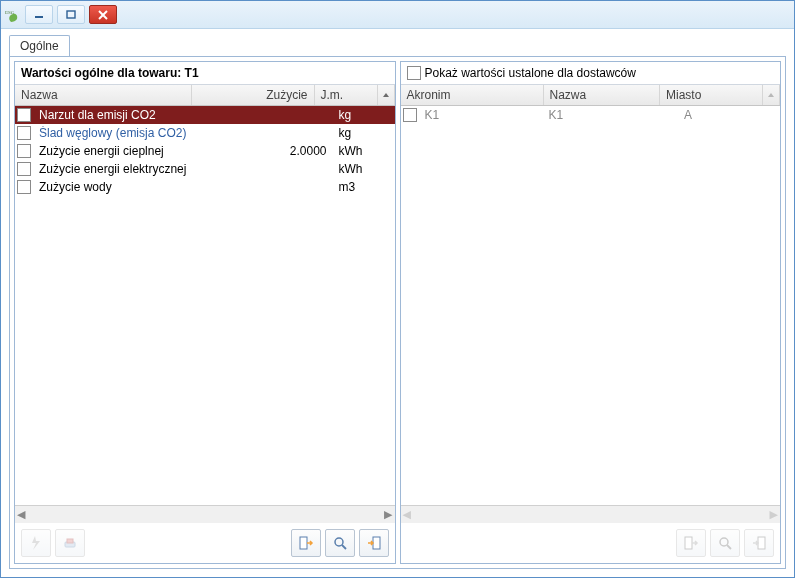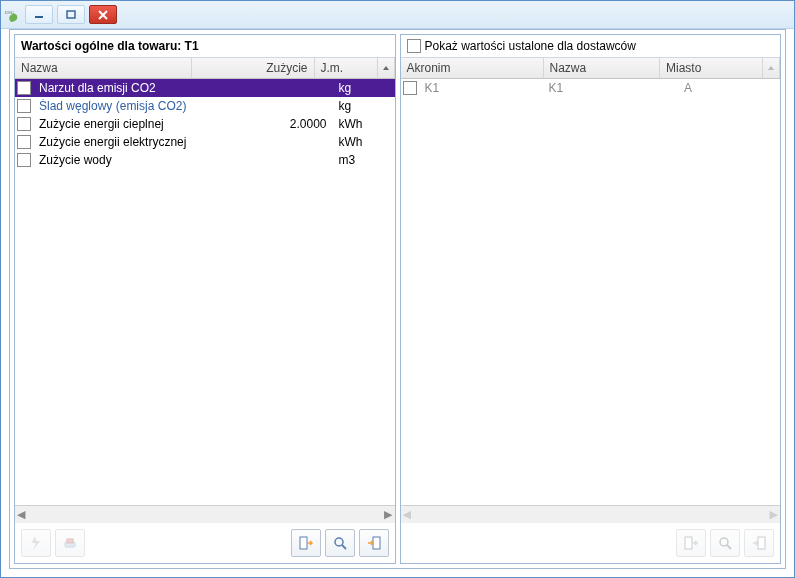--- a/index.html
+++ b/index.html
@@ -133,21 +133,21 @@
     align-items:center;
     height:18px;
   }
   .row .cell {
     padding:0 6px;
     font-size:12px;
     overflow:hidden;
     text-overflow:ellipsis;
     white-space:nowrap;
   }
-  .row.selected { background:#4c1d95; color:#fff; }
+  .row.selected { background:#7f1d1d; color:#fff; }
   .row .cell.chk { width:18px; display:flex; align-items:center; justify-content:center; padding:0; }
   .chkbox {
     width:12px; height:12px; border:1px solid #8a8a8a; background:#fff;
   }
   .left .col-name { flex:1; }
   .left .col-val  { width:110px; text-align:right; }
   .left .col-unit { width:50px; }
   .left .col-scroll { width:16px; padding:0; display:flex; align-items:center; justify-content:center; }
 
   .right .col-acr  { width:130px; }
@@ -212,20 +212,23 @@
       </div>
       <div class="tb-btn close">
         <svg width="10" height="10">
             <line x1="1" y1="1" x2="9" y2="9" stroke="#fff" stroke-width="2"></line>
             <line x1="9" y1="1" x2="1" y2="9" stroke="#fff" stroke-width="2"></line>
           </svg>
       </div>
     </div>
   </div>
 
+  <div class="tab-strip">
+    <div class="tab">Ogólne</div>
+  </div>
 
   <div class="content">
     <div class="panels">
 
       <div class="panel left">
         <div class="panel-header">Wartości ogólne dla towaru: T1</div>
 
         <div class="grid-head">
           <div class="col col-name">Nazwa</div>
           <div class="col col-val">Zużycie</div>

